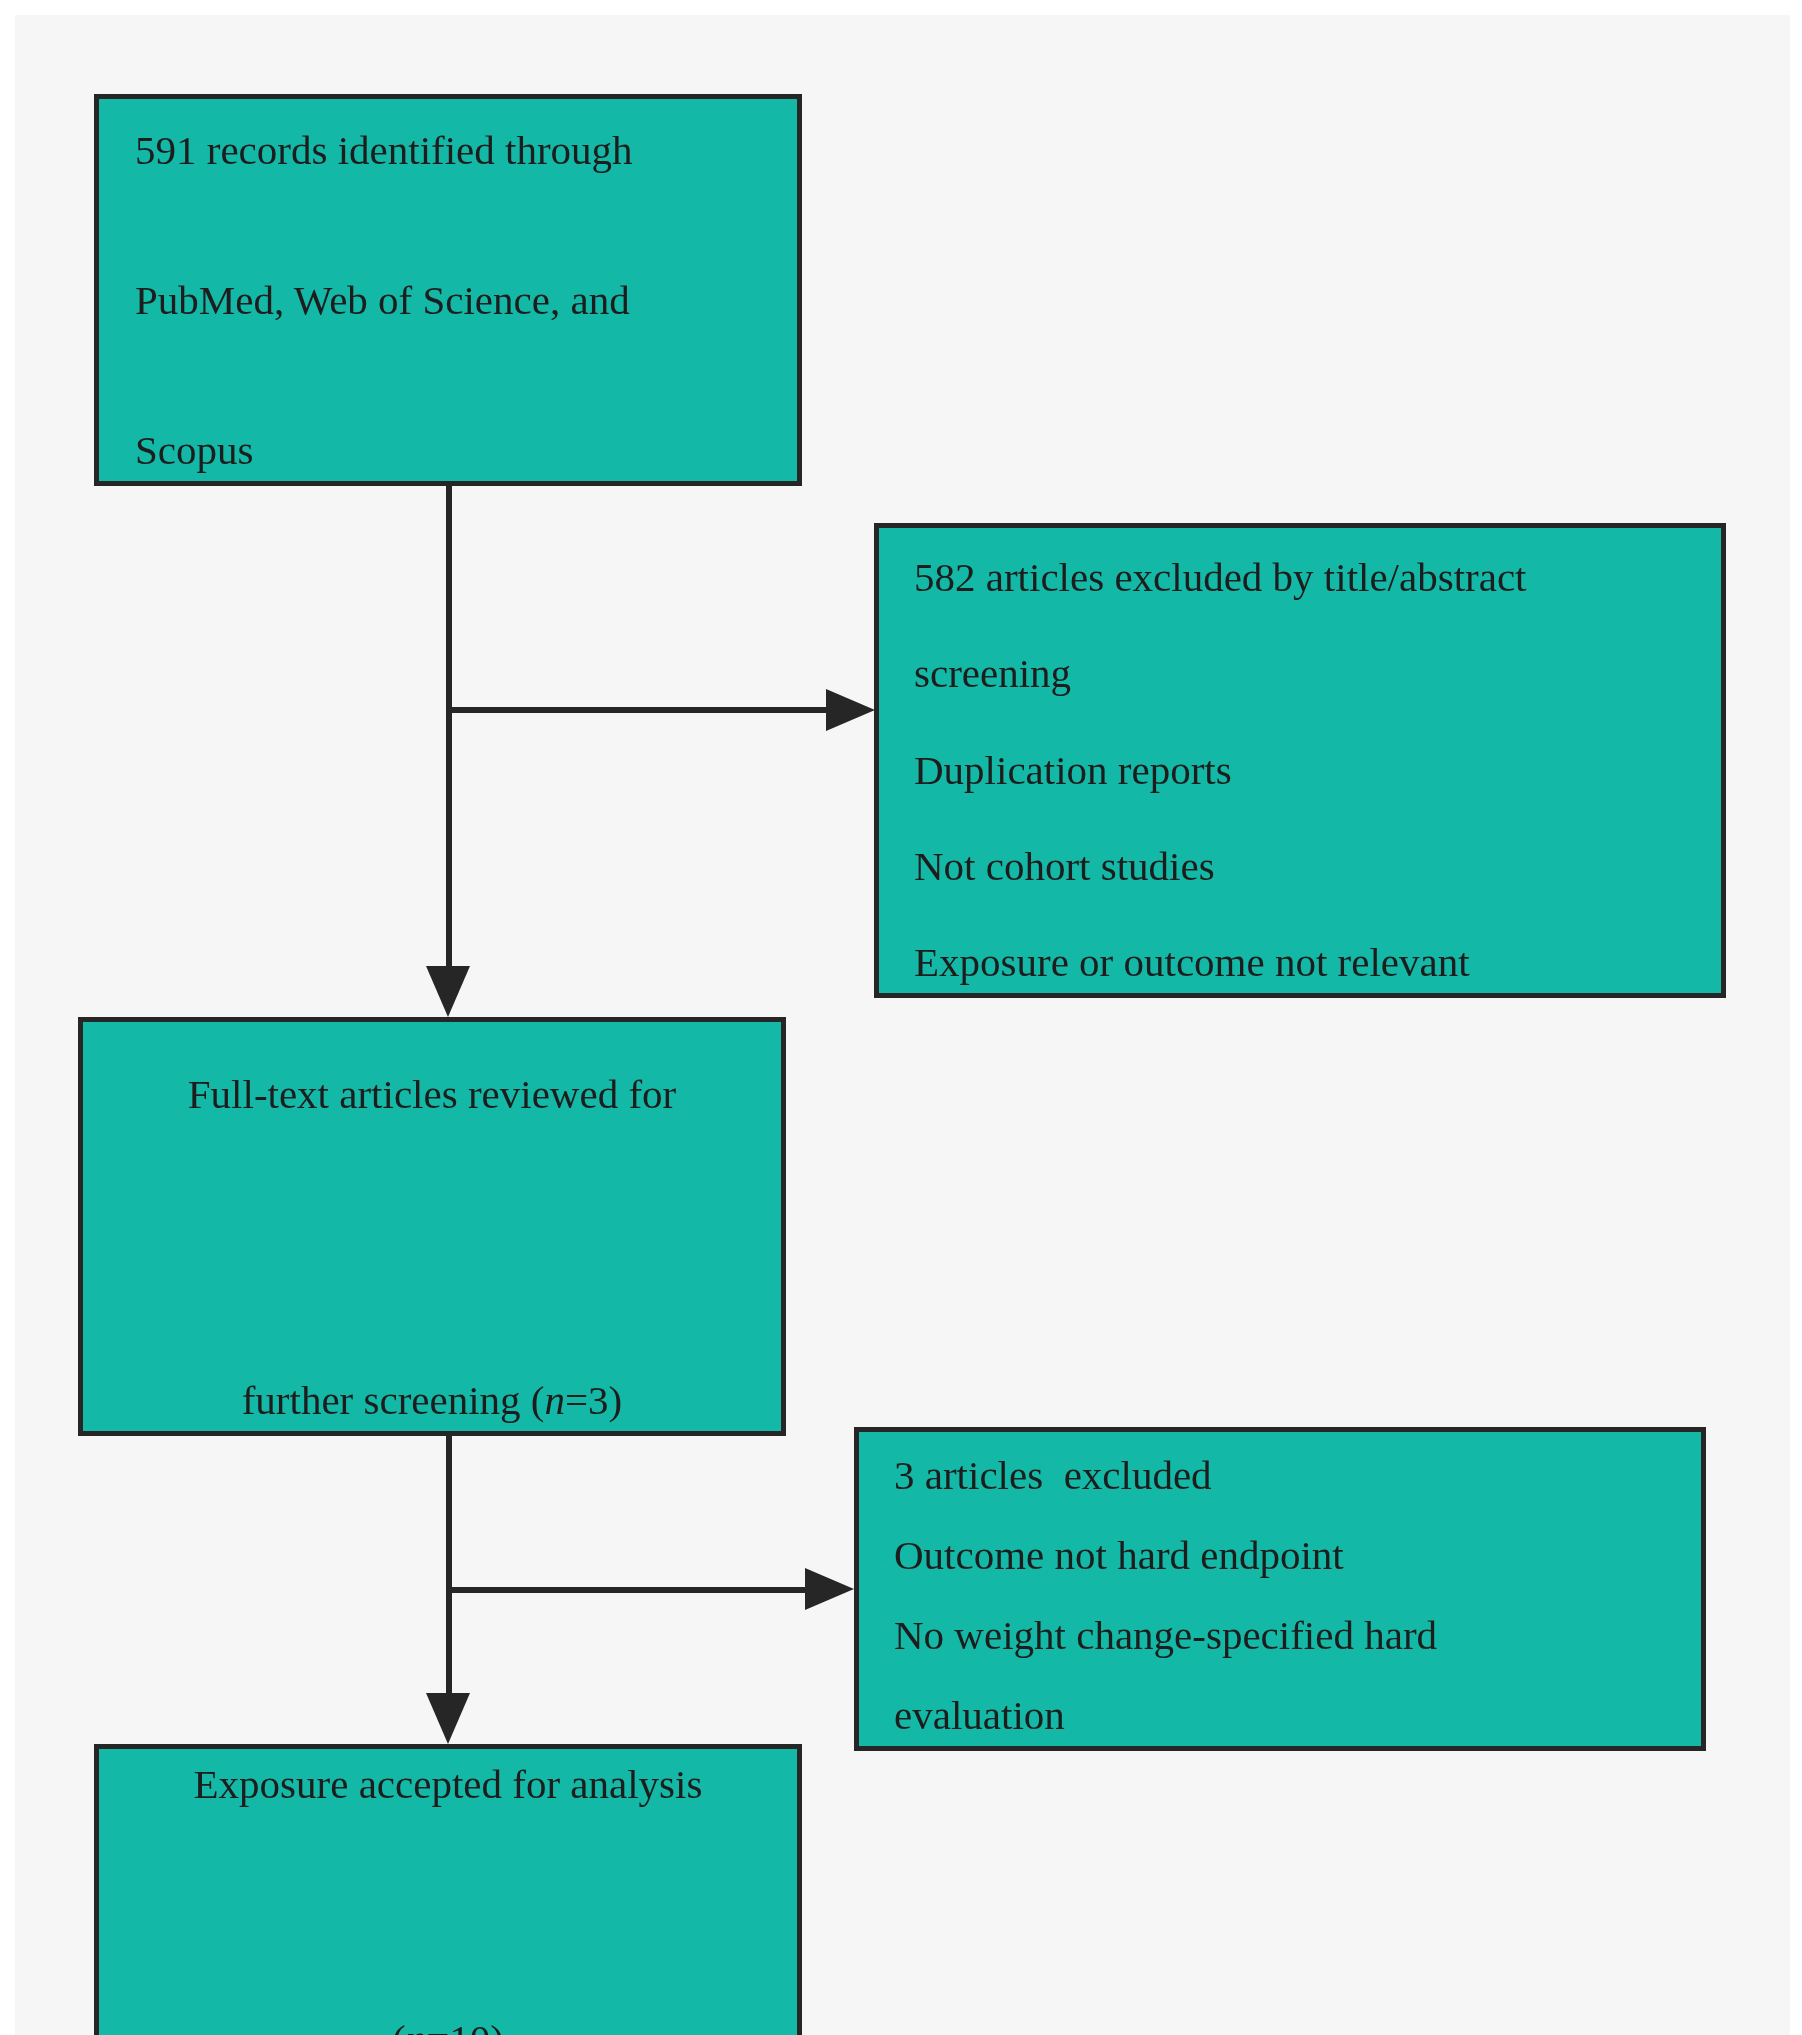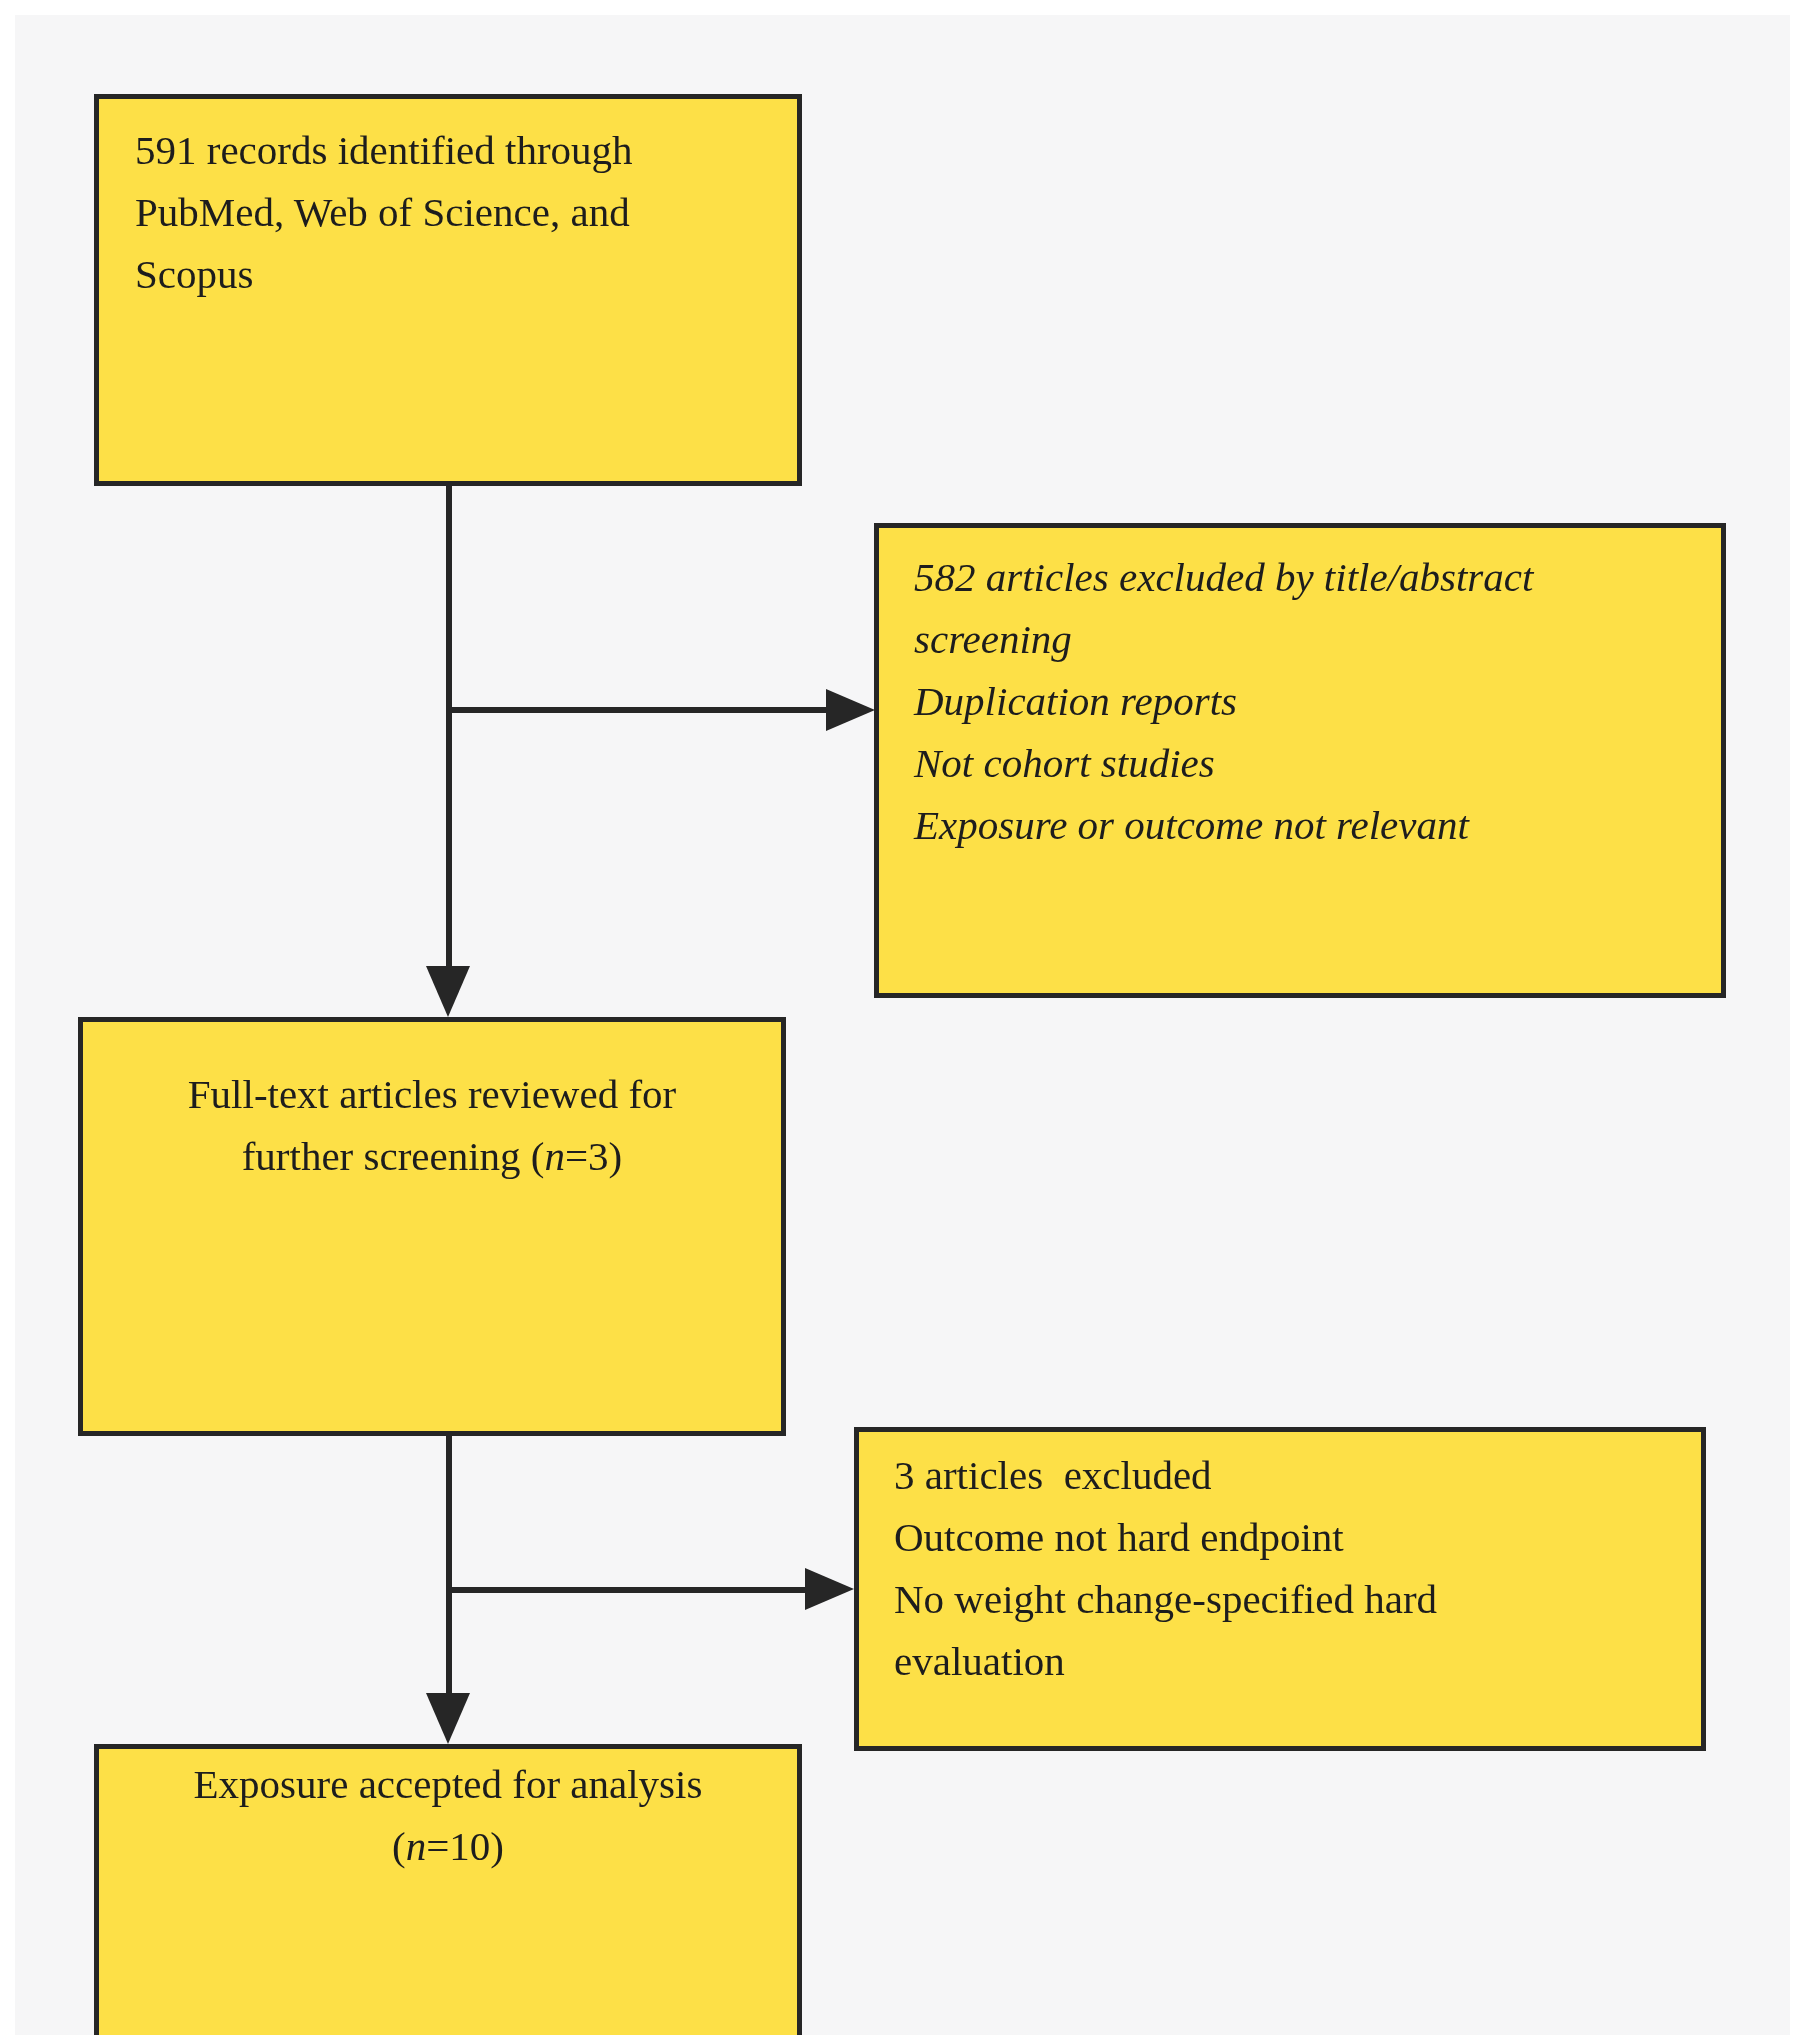--- a/index.html
+++ b/index.html
@@ -19,40 +19,39 @@
   .panel {
     position: absolute;
     left: 14.7px;
     top: 14.7px;
     width: 1775px;
     height: 2096px;
     background: #f6f6f7;
   }
   .box {
     position: absolute;
-    background: #fde047;
+    background: #14b8a6;
     border: 5.7px solid #262626;
     box-sizing: border-box;
     display: flex;
     flex-direction: column;
-    justify-content: flex-start;
+    justify-content: space-between;
     font-size: 41px;
     line-height: 62px;
   }
   .line { white-space: pre-wrap; }
   .it { font-style: italic; }
 
   #box-identification {
     left: 94px; top: 94px; width: 708px; height: 392px;
     padding: 20.4px 12.2px 0 36px;
   }
   #box-excluded-screening {
     left: 874px; top: 523px; width: 852px; height: 475px;
     padding: 18.3px 12.2px 0 35px;
-    font-style: italic;
   }
   #box-fulltext {
     left: 78px; top: 1017px; width: 708px; height: 419px;
     padding: 41px 4.1px 0 4.1px;
     text-align: center;
   }
   #box-excluded-fulltext {
     left: 854px; top: 1427px; width: 852px; height: 324px;
     padding: 12.2px 12.2px 0 35px;
   }

